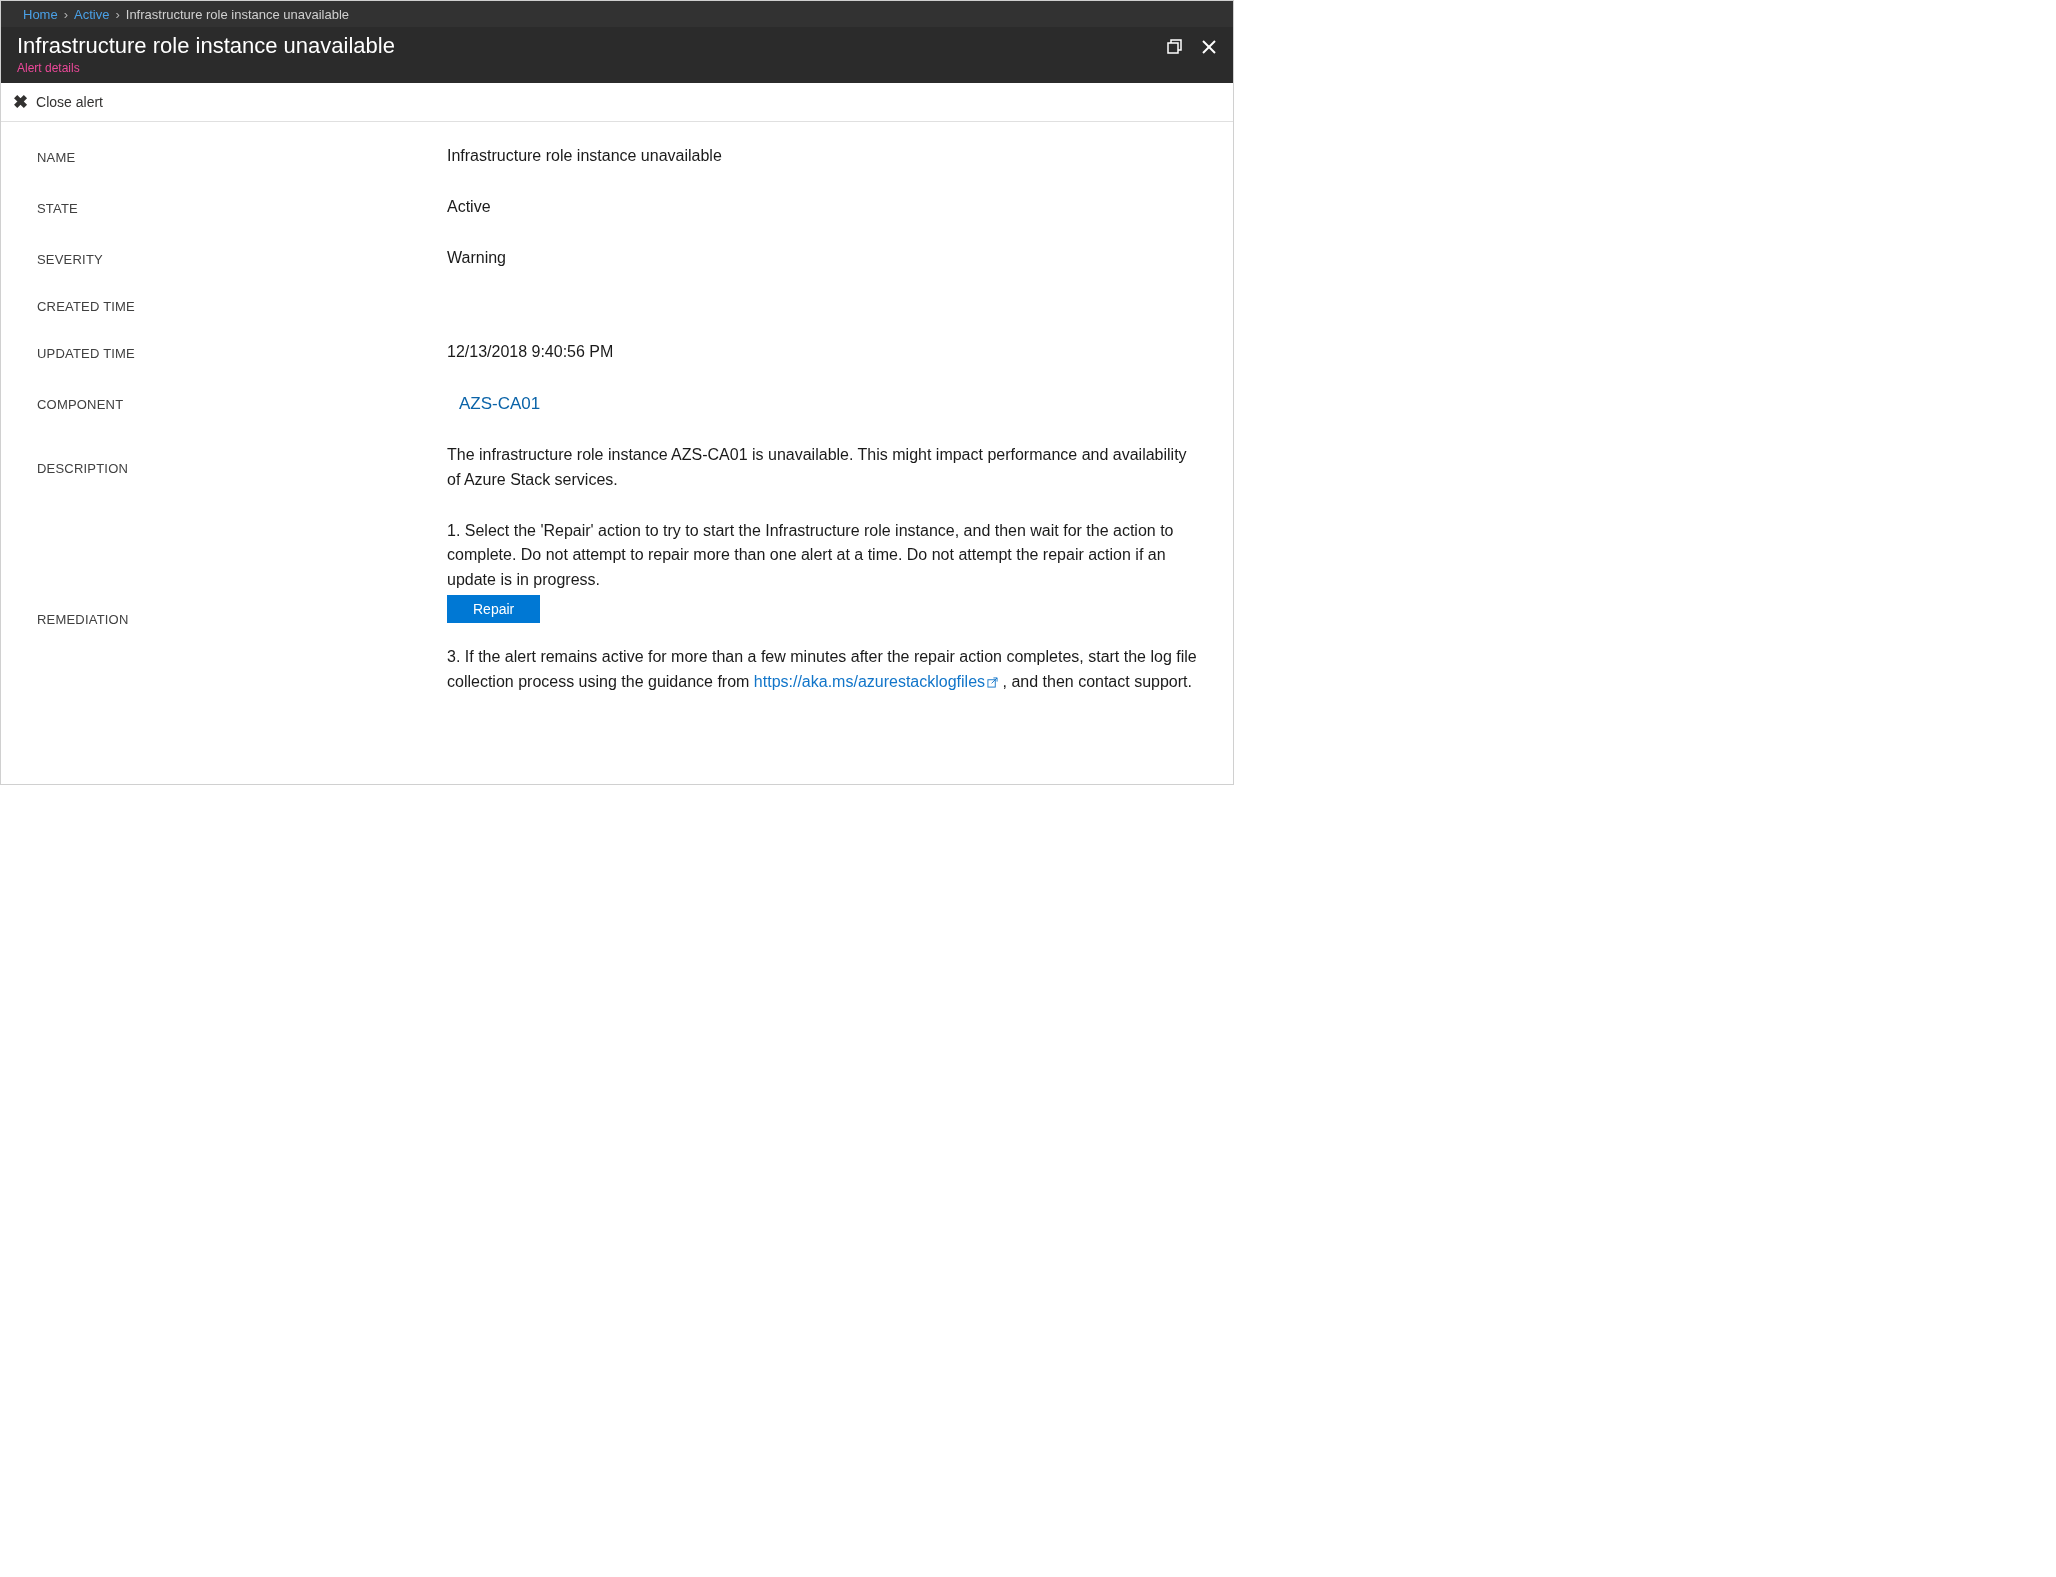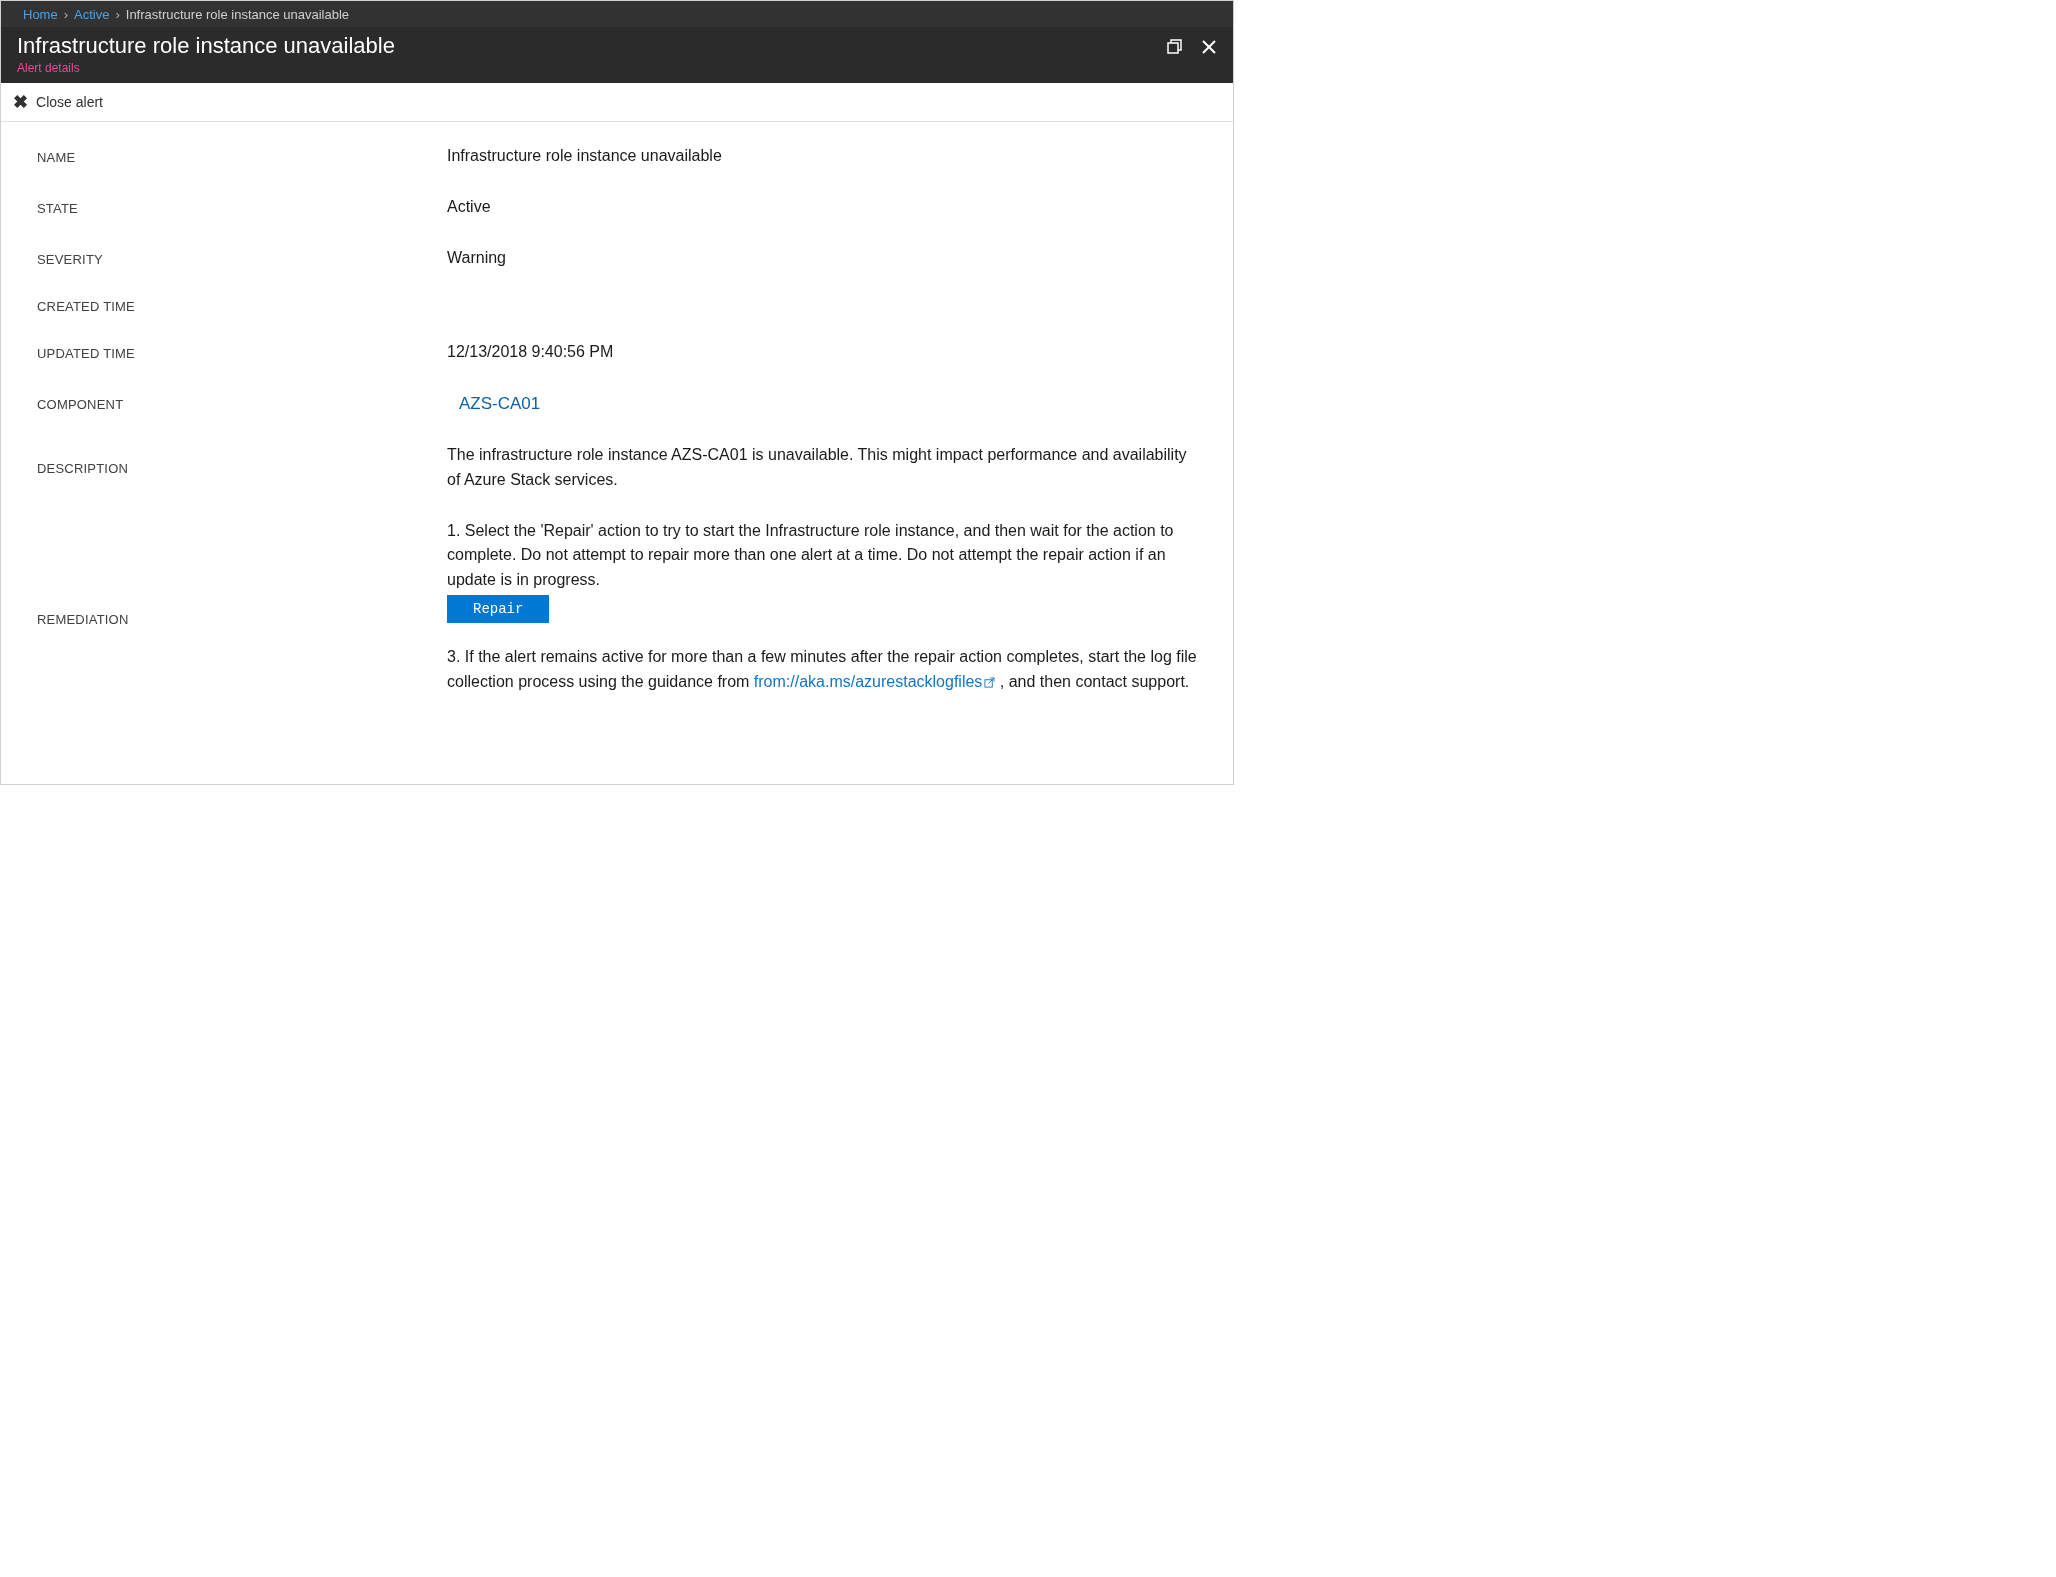--- a/index.html
+++ b/index.html
@@ -121,21 +121,20 @@
     margin-left: 12px;
   }
   .btn-primary {
     background: #0078d4;
     color: #ffffff;
     border: none;
     font-size: 14px;
     padding: 6px 26px;
     cursor: pointer;
     margin-top: 2px;
-    font-family: Liberation Mono, monospace;
   }
   .remediation-block {
     margin-bottom: 22px;
   }
   .ext-icon {
     display: inline-block;
     margin-left: 2px;
     vertical-align: -1px;
   }
 </style>
@@ -222,21 +221,21 @@
       <div class="label-col">REMEDIATION</div>
       <div class="value-col">
 
         <div class="remediation-block">
           <div>1. Select the 'Repair' action to try to start the Infrastructure role instance, and then wait for the action to complete. Do not attempt to repair more than one alert at a time. Do not attempt the repair action if an update is in progress.</div>
           <button class="btn-primary">Repair</button>
         </div>
 
 
         <div class="remediation-block">
-          <span>3. If the alert remains active for more than a few minutes after the repair action completes, start the log file collection process using the guidance from </span><a href="#" class="link-light"><span>from://aka.ms/azurestacklogfiles</span><span class="ext-icon"><svg width="11" height="11" viewBox="0 0 12 12">
+          <span>3. If the alert remains active for more than a few minutes after the repair action completes, start the log file collection process using the guidance from </span><a href="#" class="link-light"><span>https://aka.ms/azurestacklogfiles</span><span class="ext-icon"><svg width="11" height="11" viewBox="0 0 12 12">
                   <rect x="1" y="3" width="8" height="8" fill="none" stroke="#1175c9" stroke-width="1"></rect>
                   <line x1="5" y1="7" x2="11" y2="1" stroke="#1175c9" stroke-width="1"></line>
                   <polyline points="7,1 11,1 11,5" fill="none" stroke="#1175c9" stroke-width="1"></polyline>
                 </svg></span></a><span> , and then contact support.</span>
         </div>
 
       </div>
     </div>
 
   </div>

